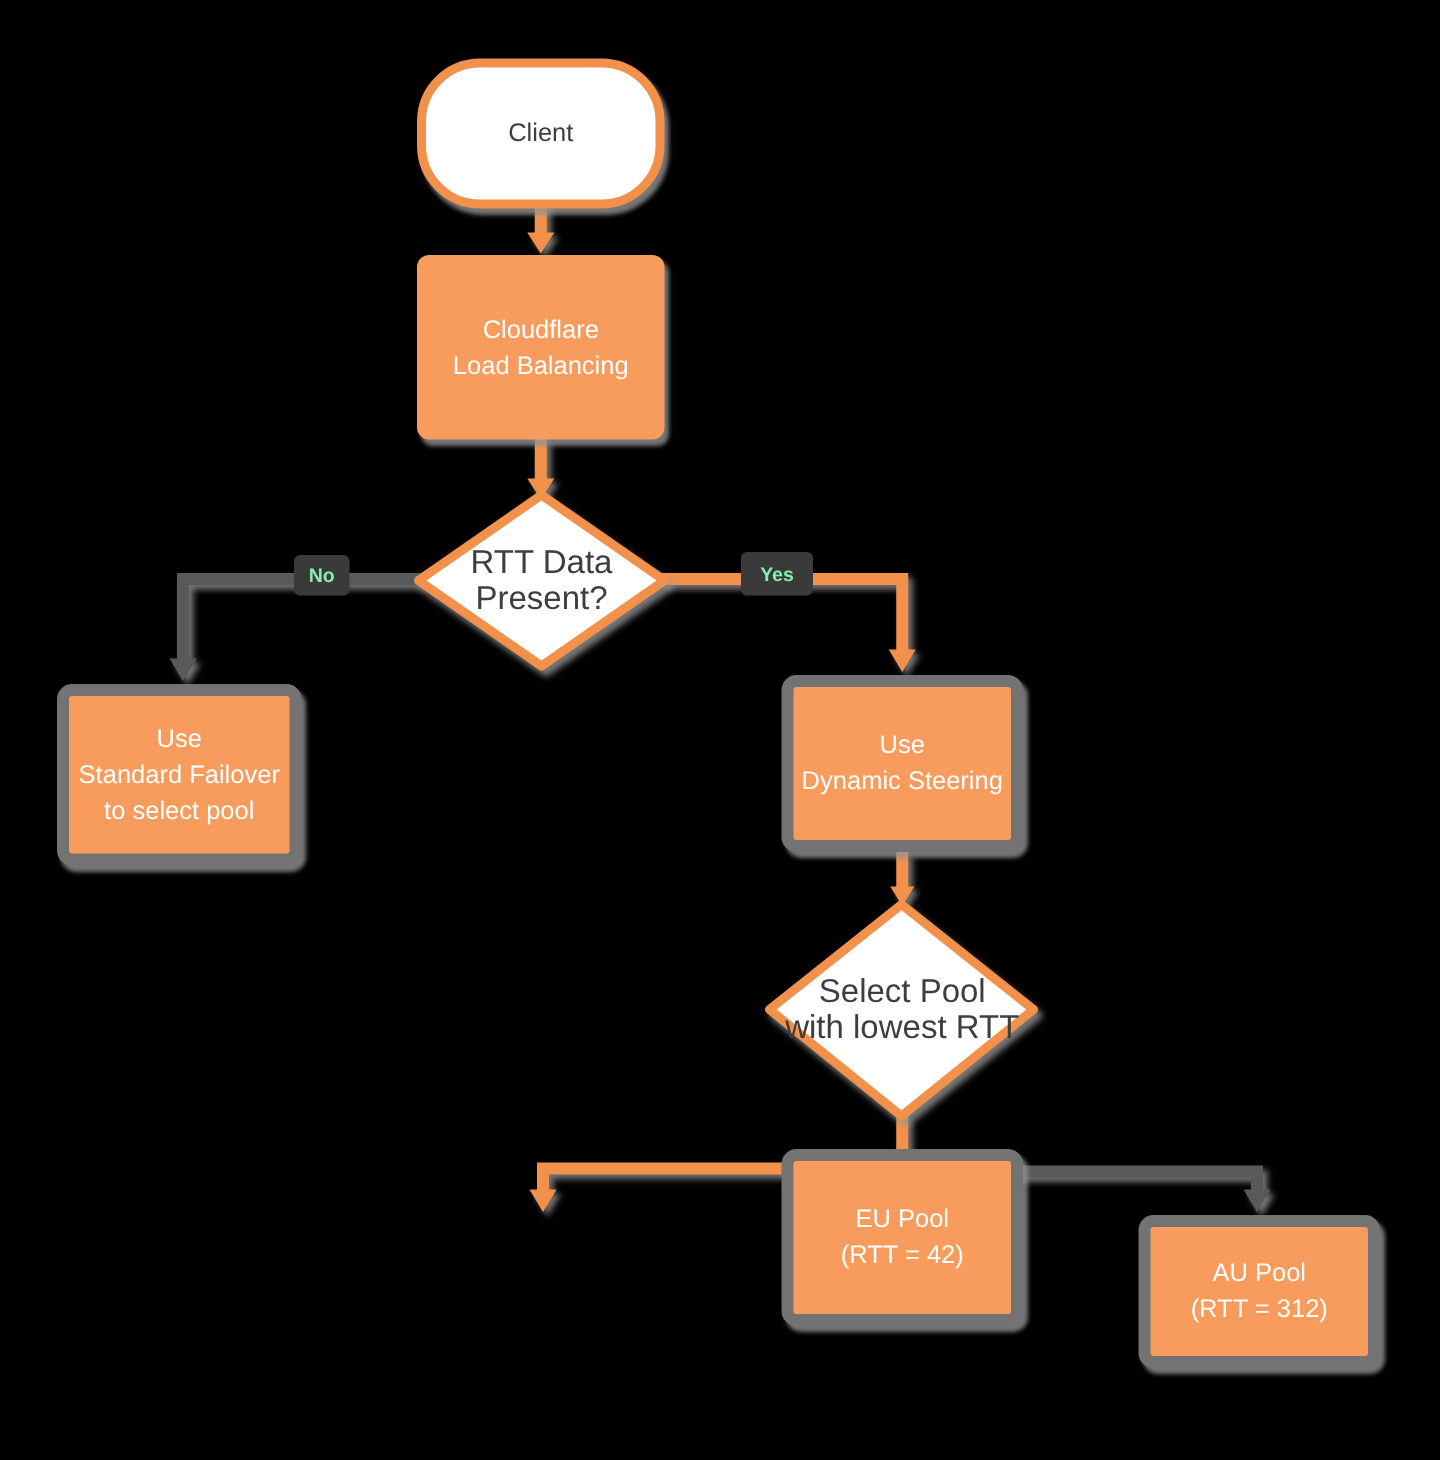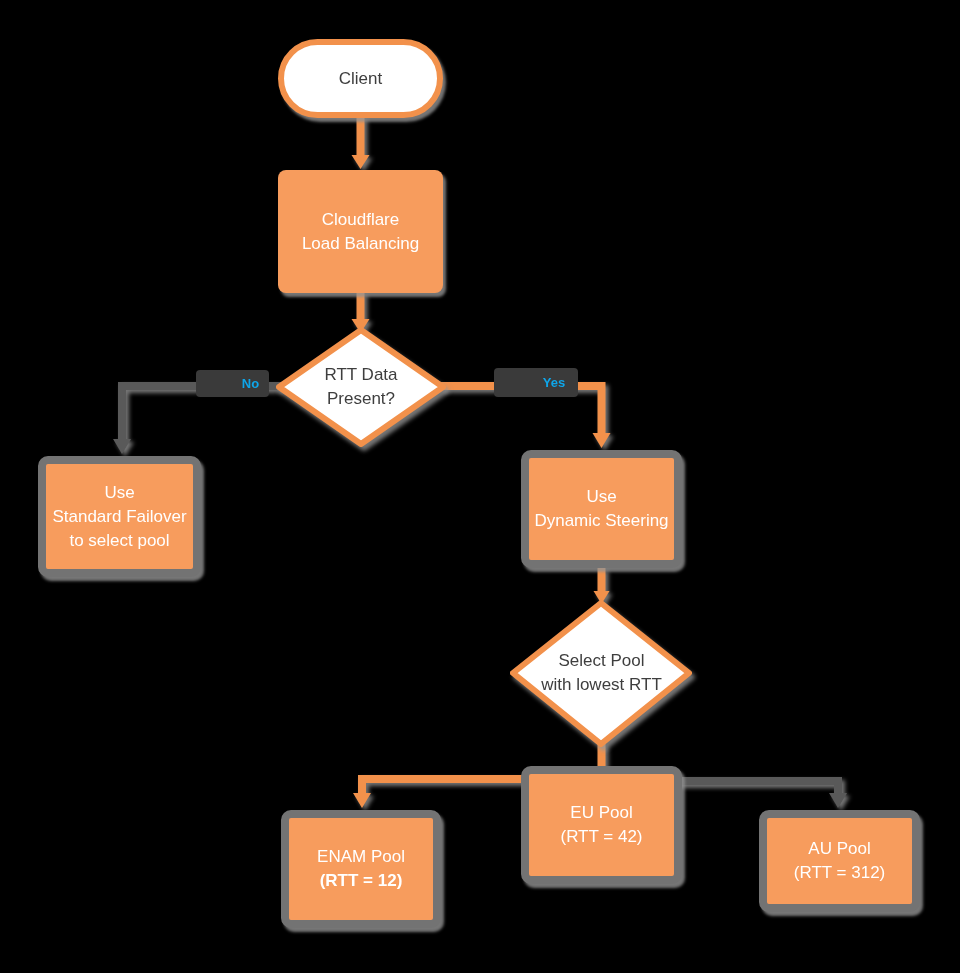--- a/index.html
+++ b/index.html
@@ -19,27 +19,27 @@
     position:absolute;z-index:2;box-sizing:border-box;
     display:flex;align-items:center;justify-content:center;flex-direction:column;
     text-align:center;font-size:17px;line-height:24px;white-space:pre-line;
     box-shadow:3px 4px 3px rgba(148,148,148,0.8);
   }
   .orange-node{background:#F79C5D;color:#FFFFFF;border-radius:10px;}
   .white-border{border:8px solid #737373;}
   .terminator{background:#FFFFFF;color:#3E3E3E;border:6px solid #F2914B;border-radius:42px;}
   .diamond-label{
     position:absolute;z-index:3;display:flex;align-items:center;justify-content:center;
-    text-align:center;color:#3E3E3E;font-size:17px;line-height:24px;white-space:pre-line;
+    text-align:center;color:#3E3E3E;font-size:22px;line-height:24px;white-space:pre-line;
     background:transparent;box-shadow:none;
   }
   .bold-line{font-weight:700;}
   .edge-chip{
     position:absolute;z-index:4;display:flex;align-items:center;justify-content:center;
-    background:#3A3A3A;color:#0ea5e9;font-size:13px;font-weight:700;border-radius:4px;padding-left:36px;
+    background:#3A3A3A;color:#86efac;font-size:13px;font-weight:700;border-radius:4px;
   }
 </style>
 </head>
 <body>
 
 <div id="canvas">
 
   <svg id="edges" width="960" height="973" viewBox="0 0 960 973">
 
     <g class="edge">
@@ -73,21 +73,21 @@
     </g>
     <g class="edge">
       <path class="orange-edge" d="M 601.5 744 V 779 H 362 V 794"></path>
       <path class="orange-arrow" d="M 353 793 L 371 793 L 362 808 Z"></path>
     </g>
 
     <polygon class="diamond" points="361,330 443,387 361,444 279,387"></polygon>
     <polygon class="diamond" points="601,603 689,673 601,744 513,673"></polygon>
   </svg>
 
-  <div class="node terminator" style="left:278px;top:39px;width:165px;height:79px;">
+  <div class="node terminator" style="left:278px;top:39px;width:165px;height:100px;">
     <span>Client</span>
   </div>
 
   <div class="node orange-node" style="left:278px;top:170px;width:165px;height:123px;border-radius:8px;">
     <span>Cloudflare
 Load Balancing</span>
   </div>
 
   <div class="diamond-label" style="left:279px;top:361px;width:164px;height:52px;">RTT Data
 Present?</div>
@@ -99,24 +99,20 @@
   </div>
 
   <div class="node orange-node white-border" style="left:521px;top:450px;width:161px;height:118px;">
     <span>Use
 Dynamic Steering</span>
   </div>
 
   <div class="diamond-label" style="left:513px;top:647px;width:177px;height:52px;">Select Pool
 with lowest RTT</div>
 
-  <div class="node orange-node white-border" style="left:281px;top:810px;width:160px;height:118px;">
-    <span>ENAM Pool</span>
-    <span class="bold-line">(RTT = 12)</span>
-  </div>
 
   <div class="node orange-node white-border" style="left:521px;top:766px;width:161px;height:118px;">
     <span>EU Pool
 (RTT = 42)</span>
   </div>
 
   <div class="node orange-node white-border" style="left:759px;top:810px;width:161px;height:102px;">
     <span>AU Pool
 (RTT = 312)</span>
   </div>

